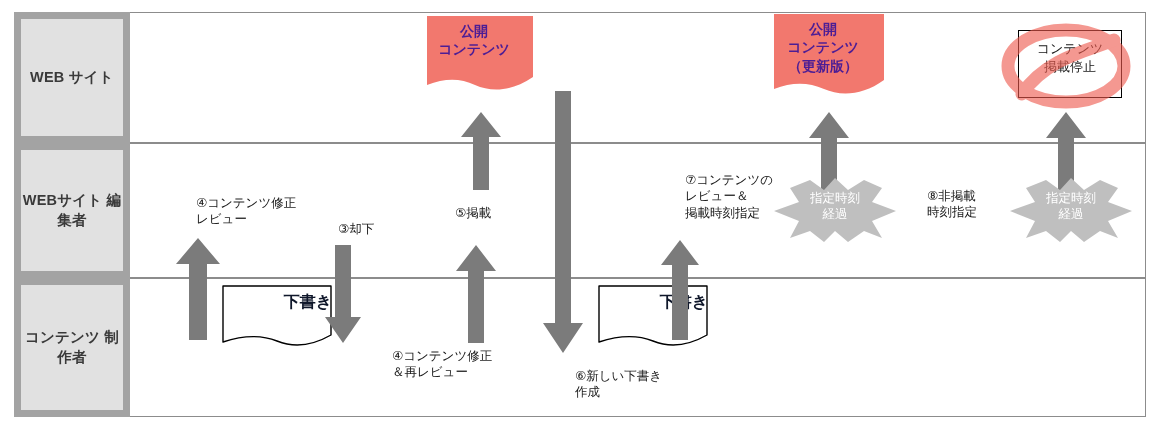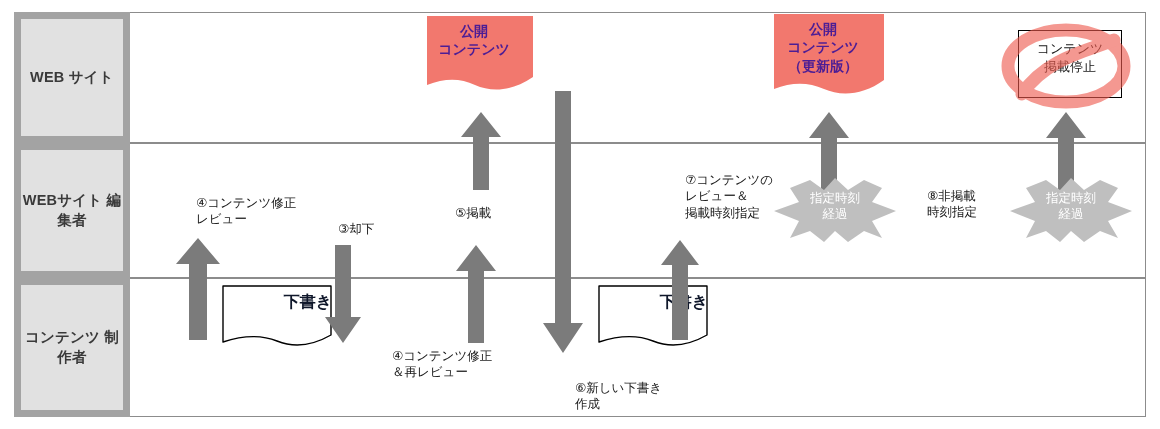--- a/index.html
+++ b/index.html
@@ -207,21 +207,21 @@
 
   <div class="note" style="left:392px;top:348px;">④コンテンツ修正
 ＆再レビュー</div>
 
   <div class="arrow" style="left:543px;top:91px;">
     <svg width="40" height="262" viewBox="0 0 40 262">
       <polygon points="20,262 0,232 12,232 12,0 28,0 28,232 40,232" fill="#7B7B7B"></polygon>
     </svg>
   </div>
 
-  <div class="note" style="left:575px;top:380px;">⑥新しい下書き
+  <div class="note" style="left:575px;top:368px;">⑥新しい下書き
 作成</div>
 
   <div class="draft" style="left:598px;top:285px;">
     <svg width="110" height="62" viewBox="0 0 110 62">
       <path d="M1,1 L109,1 L109,50 C88,62 70,62 55,56 C40,50 22,50 1,57 Z" fill="#ffffff" stroke="#000000" stroke-width="1.4" stroke-linejoin="round"></path>
     </svg>
     <div class="draft-text">下書き</div>
   </div>
 
   <div class="arrow" style="left:661px;top:240px;">

